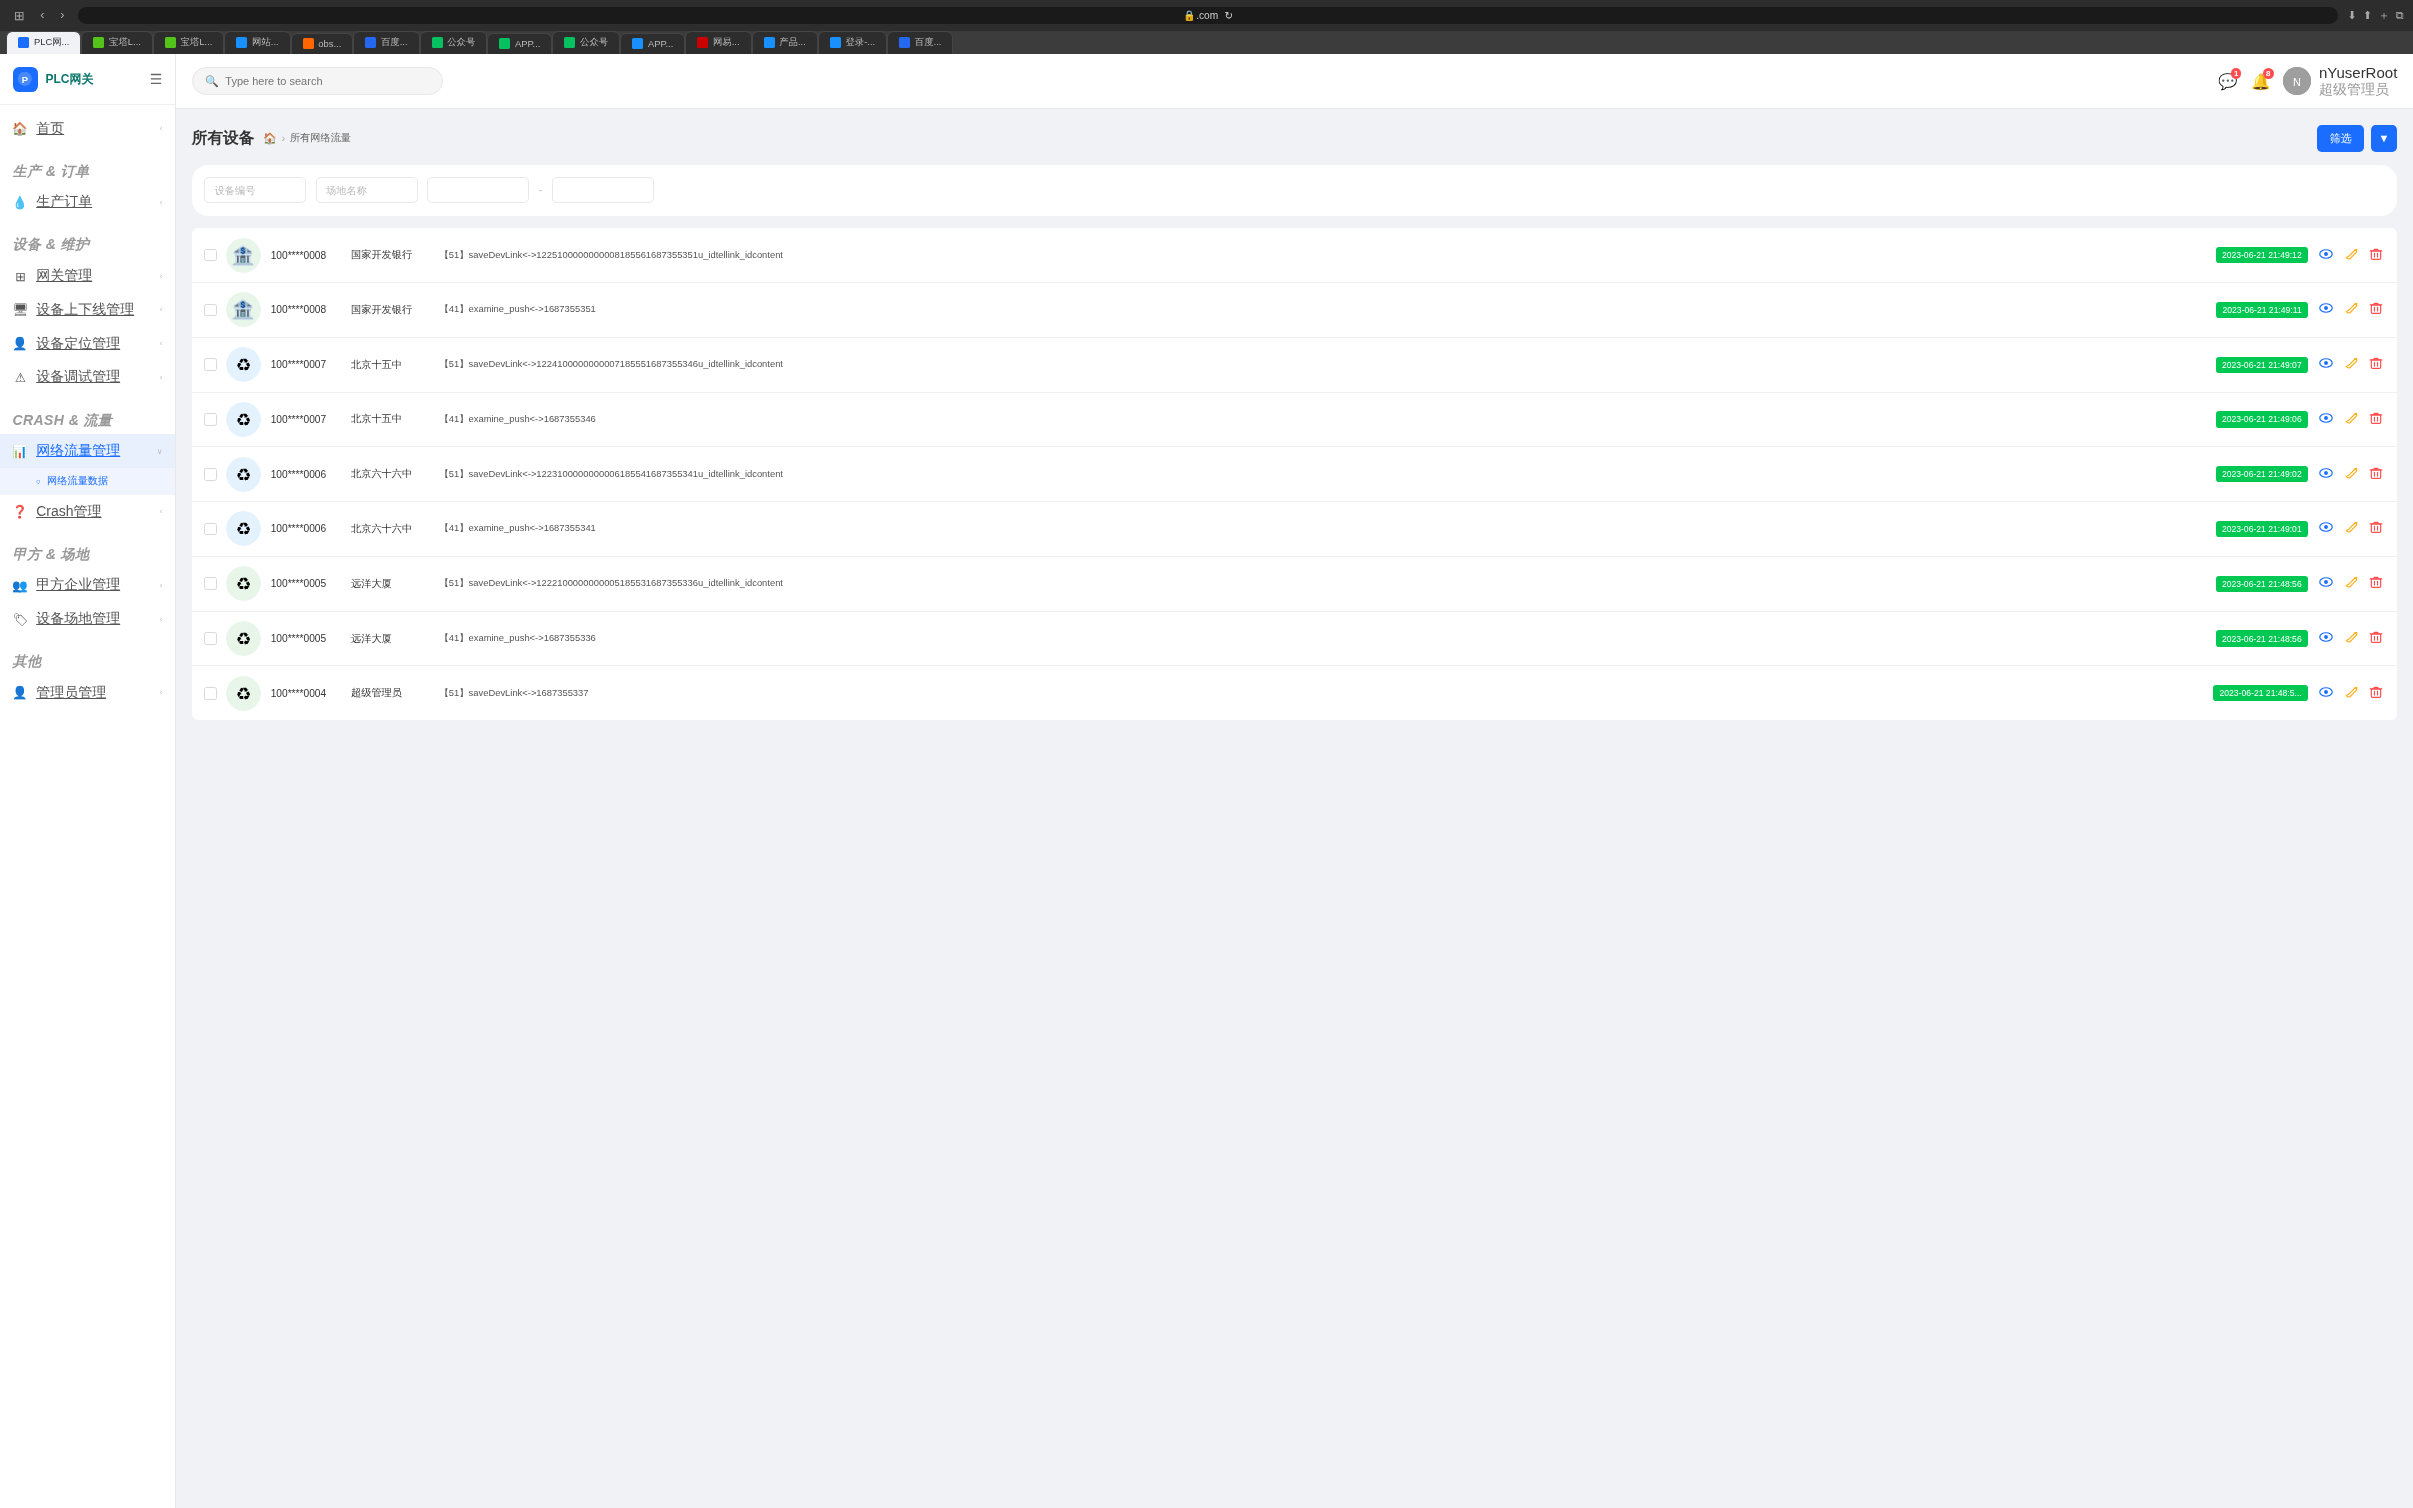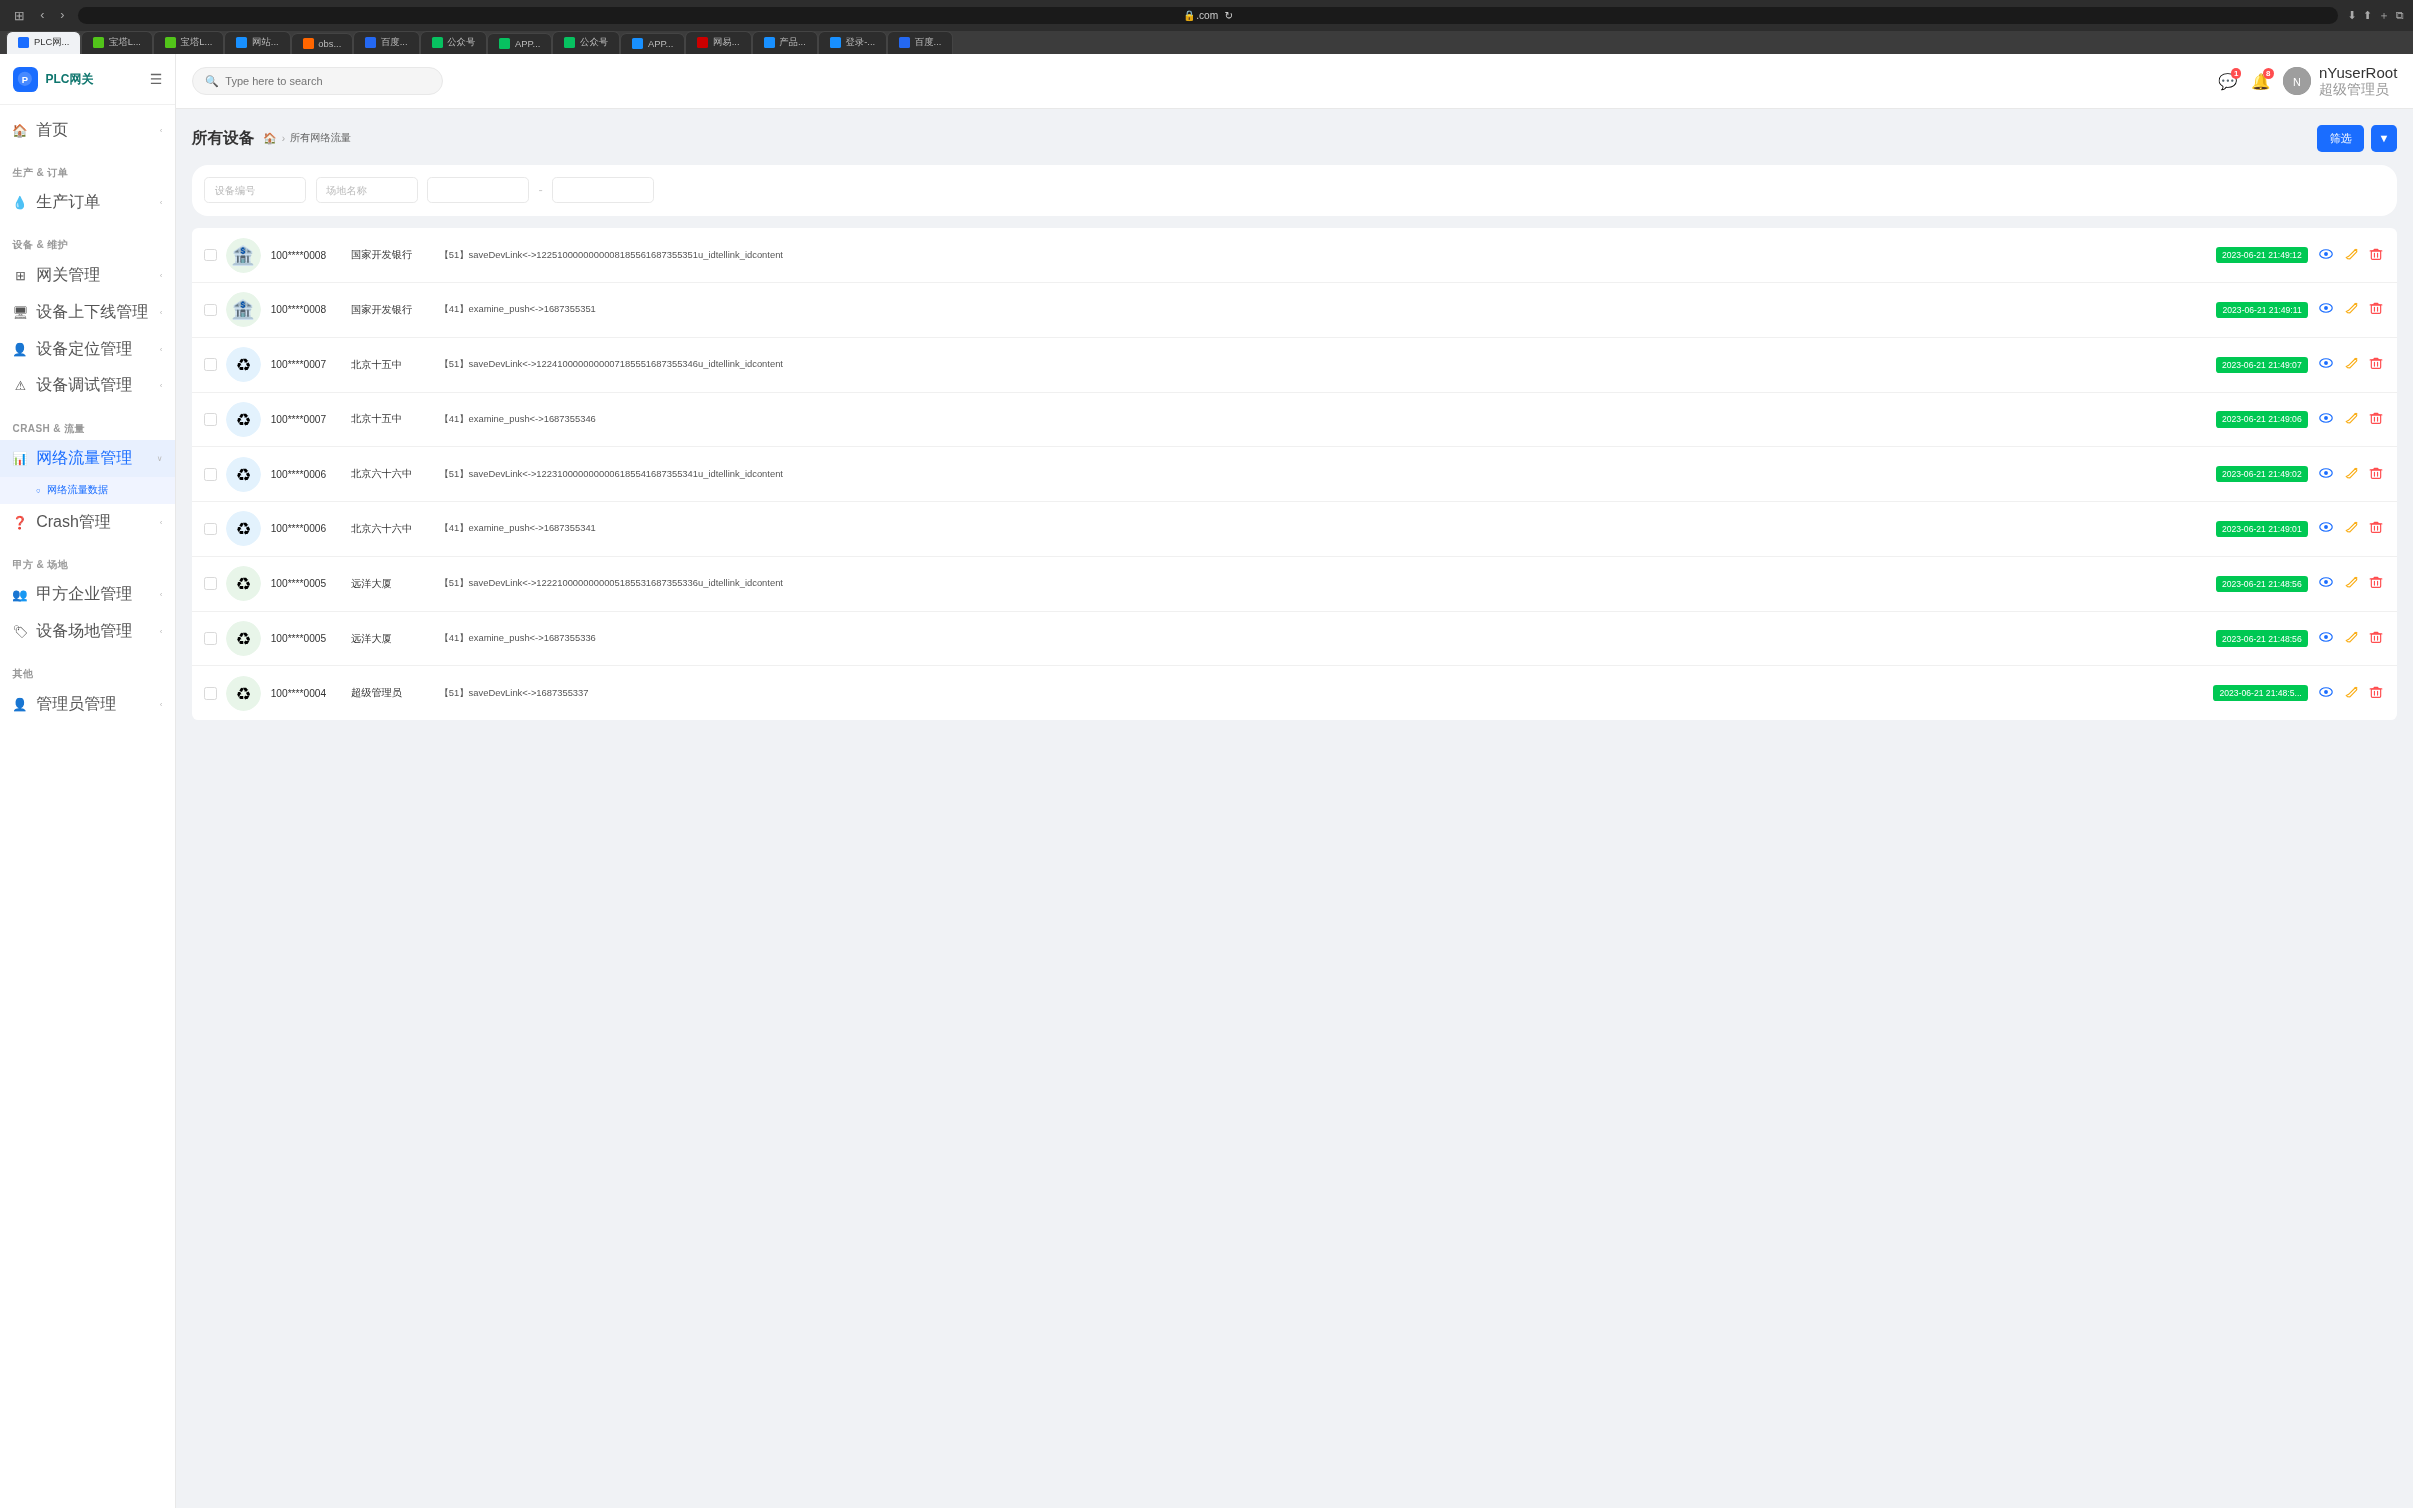--- a/index.html
+++ b/index.html
@@ -23,25 +23,25 @@
     .app { display: flex; flex: 1; overflow: hidden; }
 
     
     .sidebar { width: 176px; background: #fff; display: flex; flex-direction: column; border-right: 0.8px solid #e8e8e8; overflow-y: auto; flex-shrink: 0; }
     .sidebar-header { padding: 12.6px; display: flex; align-items: center; gap: 7.9px; border-bottom: 0.8px solid #f0f0f0; }
     .sidebar-logo { width: 25px; height: 25px; background: #1a6dff; border-radius: 6.3px; display: flex; align-items: center; justify-content: center; color: #fff; font-size: 14px; }
     .sidebar-title { font-size: 12px; font-weight: 600; color: #0f766e; }
     .sidebar-menu-btn { margin-left: auto; cursor: pointer; color: #666; font-size: 14px; }
 
     .nav-section { padding: 6.3px 0; }
-    .nav-section-title { padding: 4.7px 12.6px; font-size: 10px; color: #999; font-weight: 600; letter-spacing: 0.4px; }
+    .nav-section-title { padding: 4.7px 12.6px; font-size: 14px; color: #999; font-weight: 600; letter-spacing: 0.4px; font-style: italic; }
     .nav-item { display: flex; align-items: center; padding: 7.9px 12.6px; cursor: pointer; color: #555; gap: 7.9px; position: relative; }
     .nav-item.active { background: #e8f0fe; color: #1a6dff; }
     .nav-item-icon { font-size: 12.6px; width: 15.7px; text-align: center; flex-shrink: 0; }
-    .nav-item-label { flex: 1; font-size: 16px; }
+    .nav-item-label { flex: 1; font-size: 14px; text-decoration: underline; }
     .nav-item-arrow { color: #bbb; font-size: 7.9px; }
     .nav-sub-item { padding: 6.3px 12.6px 6.3px 36px; cursor: pointer; color: #555; font-size: 10.2px; display: flex; align-items: center; gap: 6.3px; }
     .nav-sub-item.active { color: #1a6dff; background: #f0f4ff; }
     .nav-sub-icon { font-size: 7.9px; color: #aaa; }
     .nav-sub-icon.active-dot { color: #1a6dff; }
 
     
     .main { flex: 1; display: flex; flex-direction: column; overflow: hidden; }
 
     

